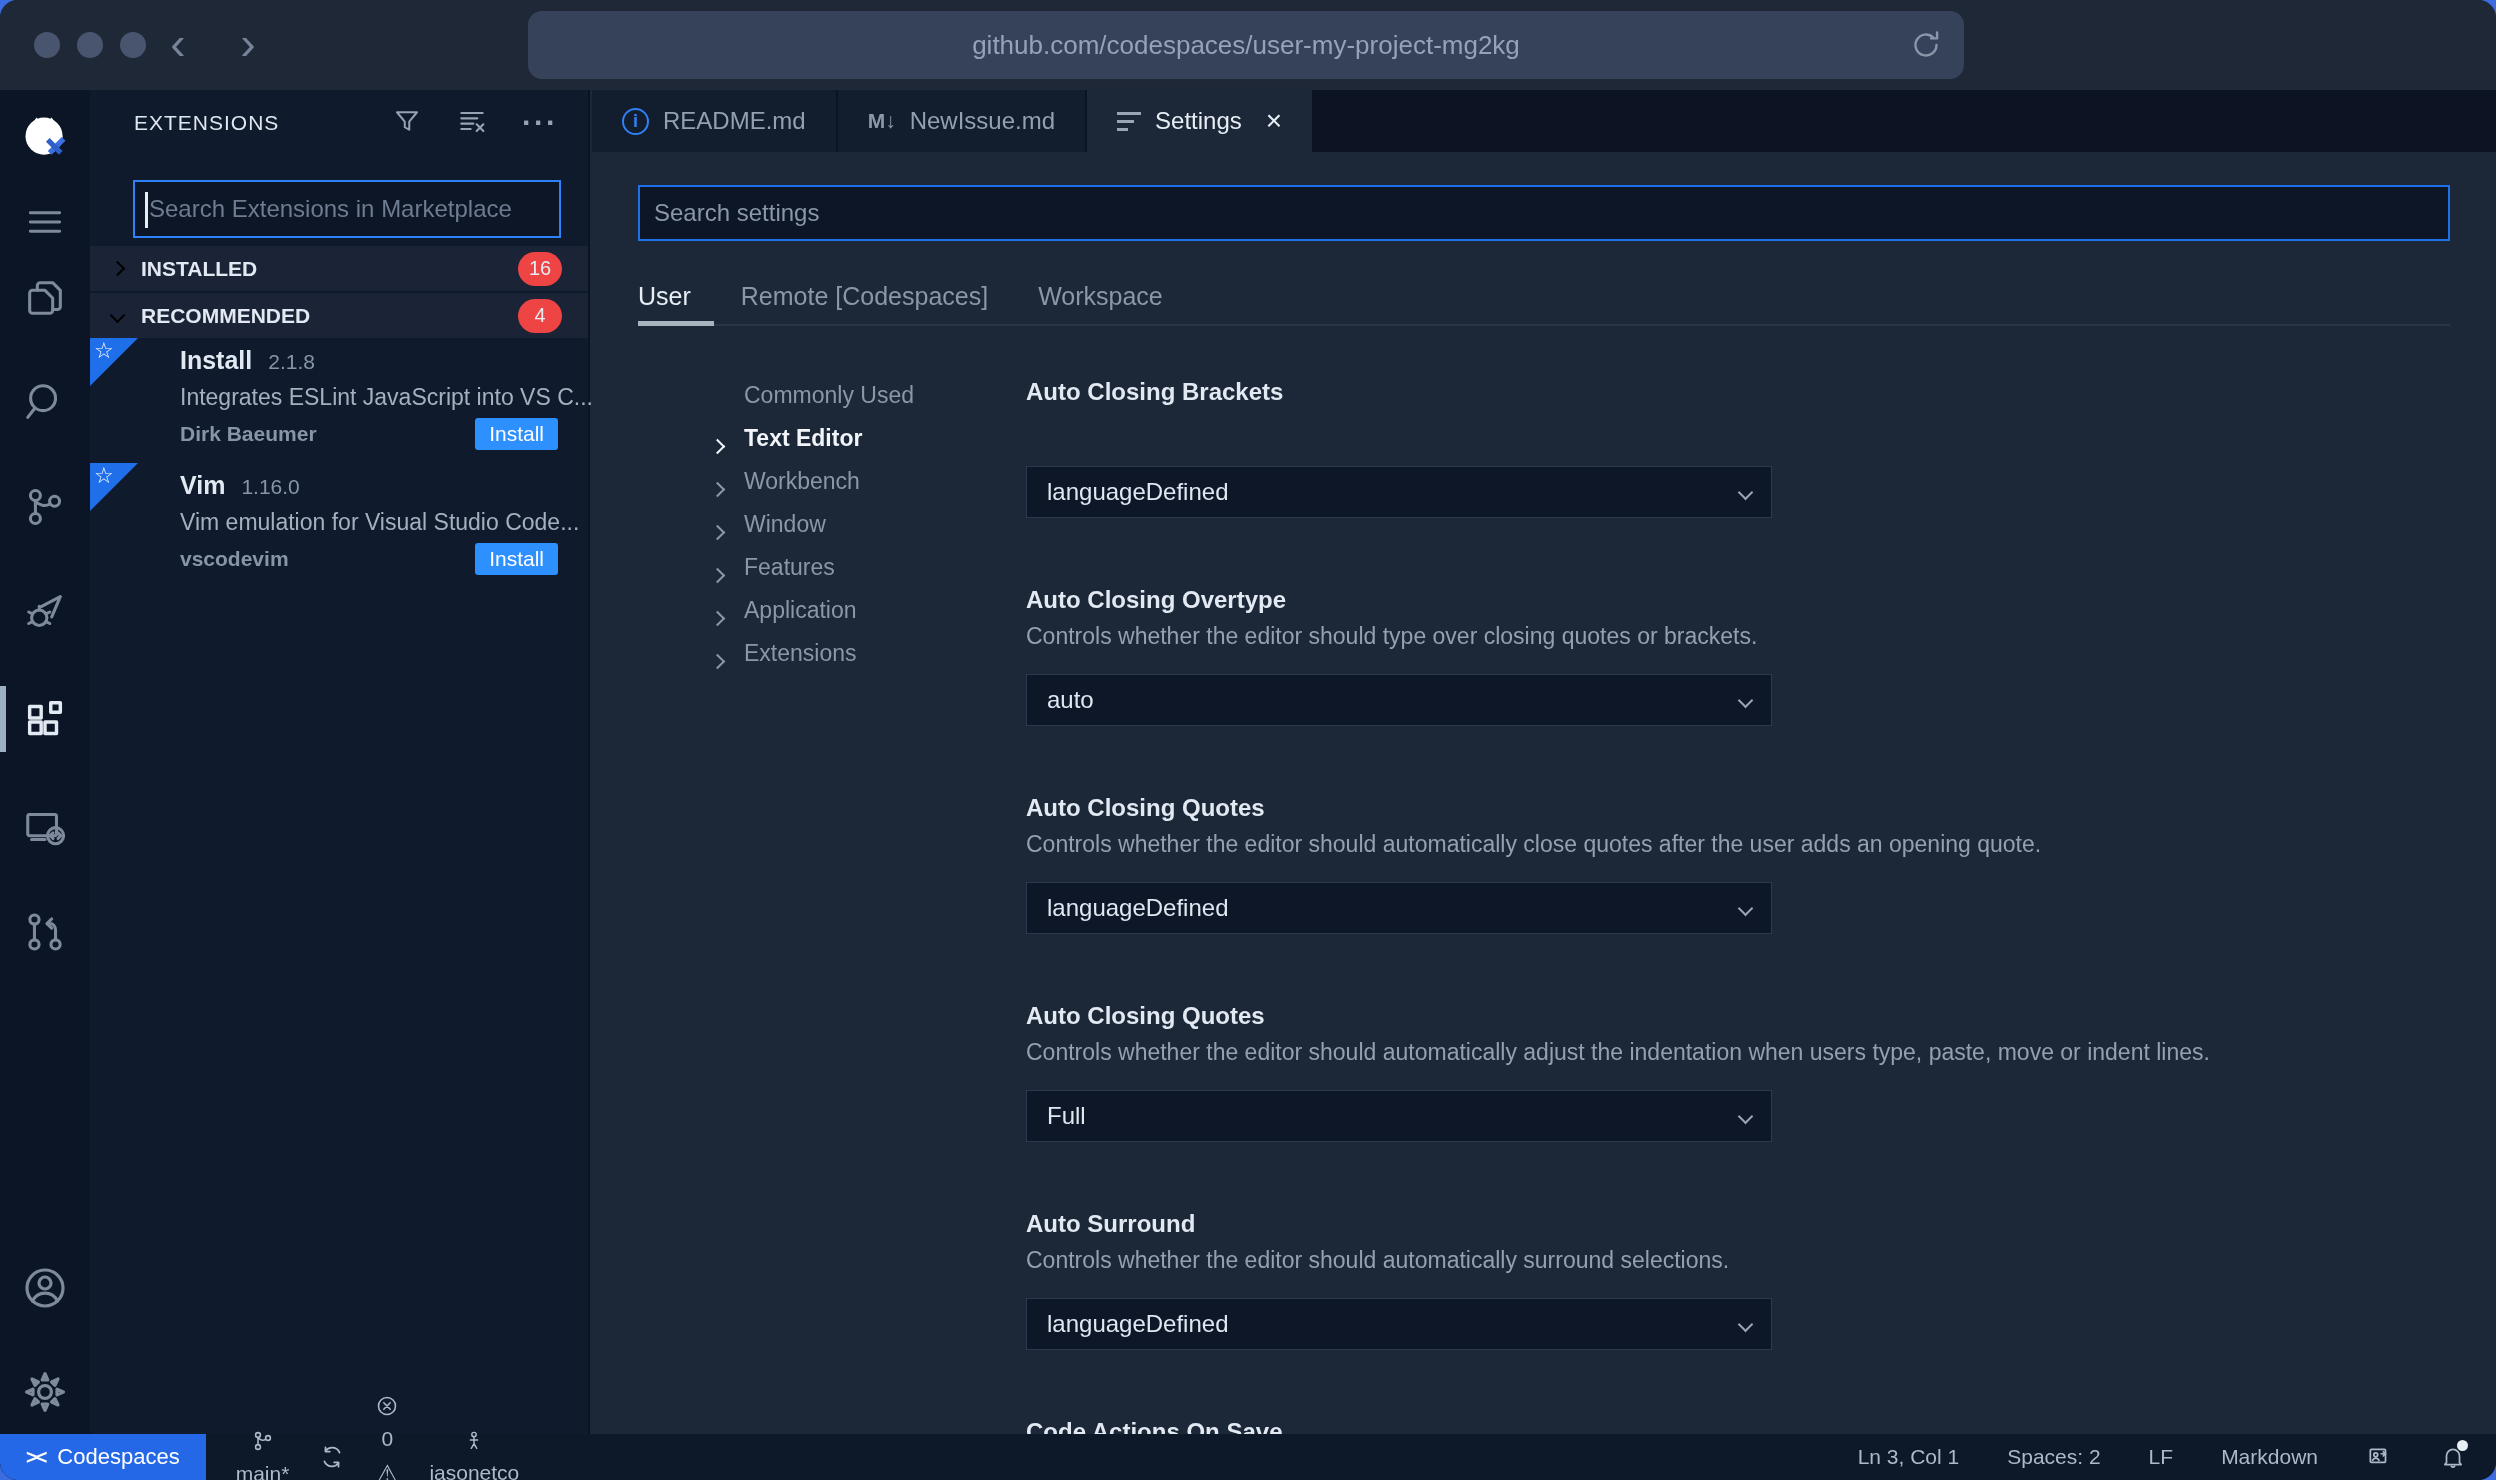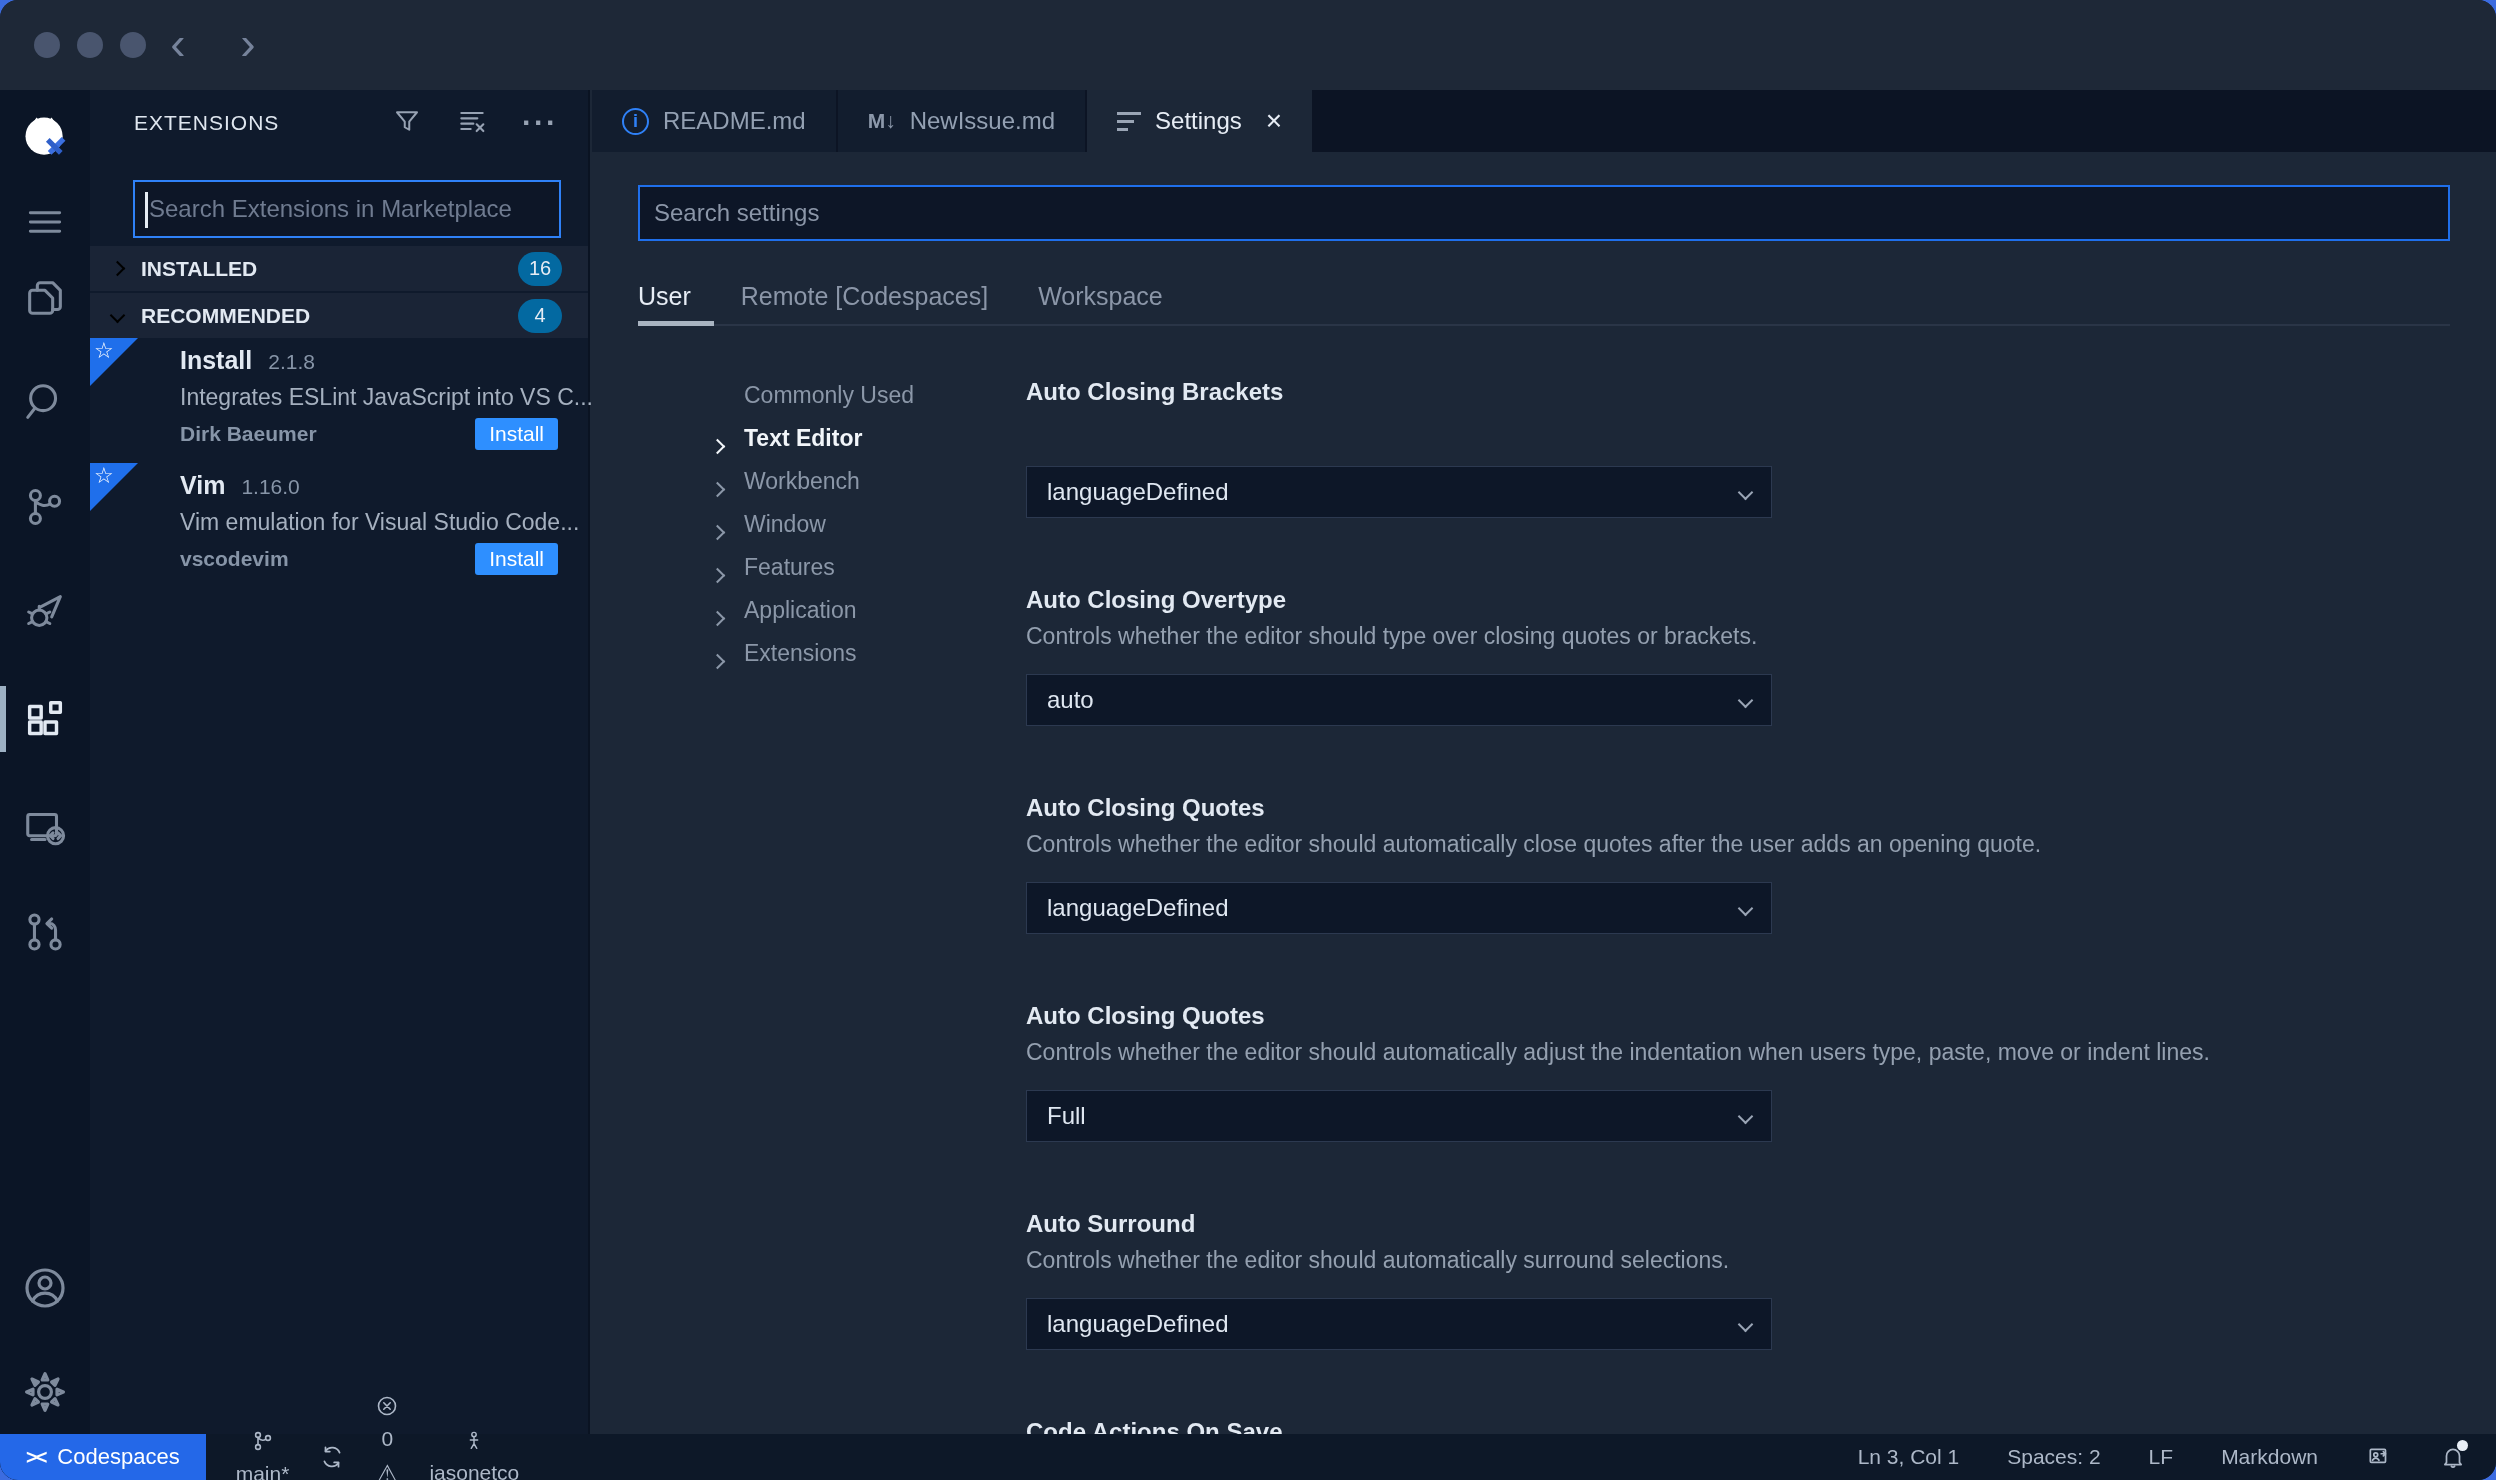--- a/index.html
+++ b/index.html
@@ -29,21 +29,21 @@
   .sb-tools { display:flex; gap:34px; align-items:center; color:#97a2b3; }
   .sb-ellipsis { font-size:30px; font-weight:bold; letter-spacing:2px; line-height:20px; }
   .sb-search { position:absolute; left:43px; top:90px; width:428px; height:58px; border:2px solid #2f81f7; background:#0d1627; }
   .sb-search input, .s-search input { width:100%; height:100%; background:transparent; border:0; outline:none; color:#c7d0dc; font-size:24px; font-family:inherit; padding:0 14px; }
   .sb-search input::placeholder { color:#6f7b90; }
   .s-search input::placeholder { color:#8b96a8; }
   .caret { position:absolute; left:10px; top:10px; width:3px; height:36px; background:#e6edf5; }
   .section { position:absolute; left:0; width:100%; height:45px; background:#1a2436; display:flex; align-items:center; gap:18px; padding:0 26px 0 22px; }
   .sec-installed { top:156px; } .sec-recommended { top:203px; }
   .section .lbl { color:#e2e9f2; font-size:21px; font-weight:bold; }
-  .badge { margin-left:auto; min-width:44px; height:34px; border-radius:17px; background:#0369a1; color:#e6ecf4; font-size:20px; display:flex; align-items:center; justify-content:center; padding:0 10px; }
+  .badge { margin-left:auto; min-width:44px; height:34px; border-radius:17px; background:#ef4444; color:#e6ecf4; font-size:20px; display:flex; align-items:center; justify-content:center; padding:0 10px; }
   .ext { position:absolute; left:0; width:100%; height:125px; }
   .ext-1 { top:248px; } .ext-2 { top:373px; }
   .ribbon { position:absolute; left:0; top:0; width:0; height:0; border-top:48px solid #1f6feb; border-right:48px solid transparent; }
   .ribbon-star { position:absolute; left:4px; top:0px; color:#fff; font-size:22px; }
   .ext-name-row { position:absolute; left:90px; top:8px; display:flex; align-items:baseline; gap:16px; }
   .ext-name { color:#e2e9f2; font-size:25px; font-weight:bold; }
   .ext-ver { color:#8795a8; font-size:21px; }
   .ext-desc { position:absolute; left:90px; top:46px; color:#a5b0bf; font-size:23px; white-space:nowrap;text-align:right; }
   .ext-author { position:absolute; left:90px; top:84px; color:#8795a8; font-size:21px; font-weight:bold; }
   .install { position:absolute; right:30px; top:80px; background:#2e8fff; color:#fff; font-size:21px; padding:4px 14px; border-radius:3px; }
@@ -99,20 +99,29 @@
 <div class="window">
 
   <div class="chrome">
     <div class="dots">
       <span class="dot"></span>
       <span class="dot"></span>
       <span class="dot"></span>
     </div>
     <div class="navbtn nav-back">‹</div>
     <div class="navbtn nav-fwd">›</div>
+    <div class="urlbar">
+      <span>github.com/codespaces/user-my-project-mg2kg</span>
+      <span class="reload">
+        <svg class="stroke" width="36" height="36" viewBox="0 0 24 24" style="color:#8b96a8">
+          <path d="M19 12a7 7 0 1 1-2.2-5.1"></path>
+            <path d="M19.4 3.6v4h-4"></path>
+        </svg>
+      </span>
+    </div>
   </div>
 
   <div class="activitybar">
     <span class="active-indicator"></span>
 
     <span class="aicon" style="top:22px">
       <svg width="56" height="56" viewBox="0 0 56 56">
         <circle cx="27" cy="26" r="20" fill="#fff"></circle>
         <path d="M13 14 L19 6 L24 12 Z" fill="#fff"></path>
           <path d="M41 14 L35 6 L30 12 Z" fill="#fff"></path>

